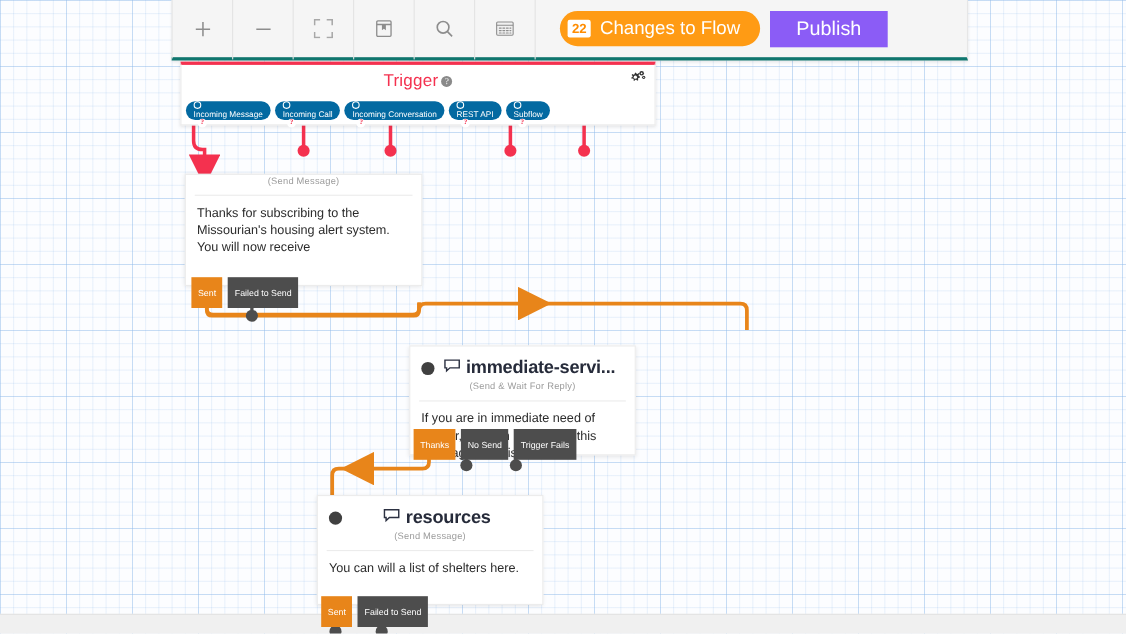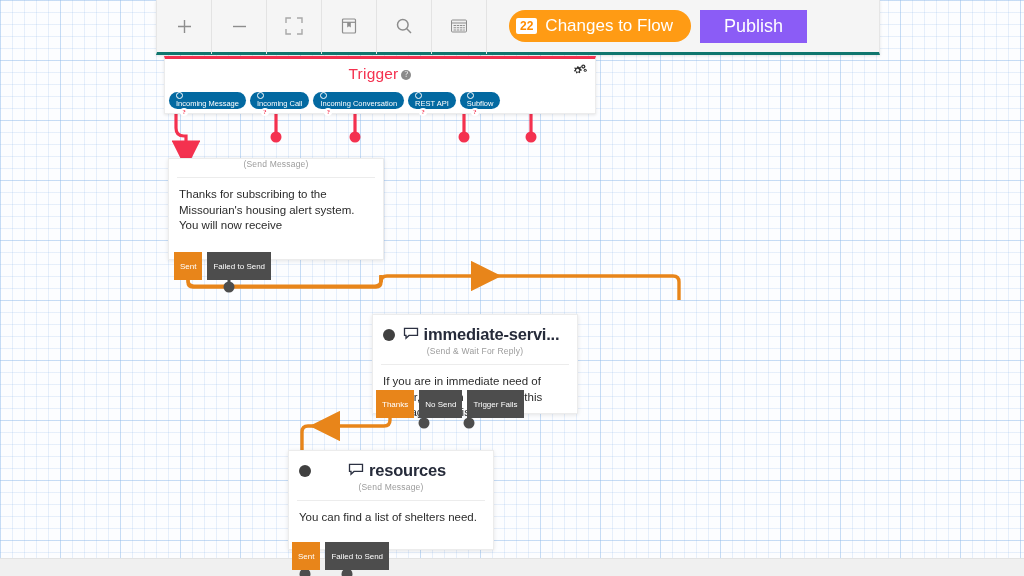--- a/index.html
+++ b/index.html
@@ -413,18 +413,18 @@
       <span class="chat-icon">
         <svg width="16" height="13" viewBox="0 0 16 13" fill="none" stroke="#2c3142" stroke-width="1.3">
           <path d="M1.5 1.4 h13 v7 h-8.5 l-3 2.8 v-2.8 h-1.5 z"></path>
         </svg>
       </span>
       <span class="card-title">resources</span>
     </span>
   </div>
   <div class="card-sub">(Send Message)</div>
   <div class="card-divider"></div>
-  <div class="card-body">You can find a list of shelters need.</div>
+  <div class="card-body">You can will a list of shelters here.</div>
 </div>
 <div class="ports" id="ports-resources" style="left:292px; top:542px;">
     <div class="port active">Sent</div>
     <div class="port">Failed to Send</div>
   </div>
 
 </body></html>

